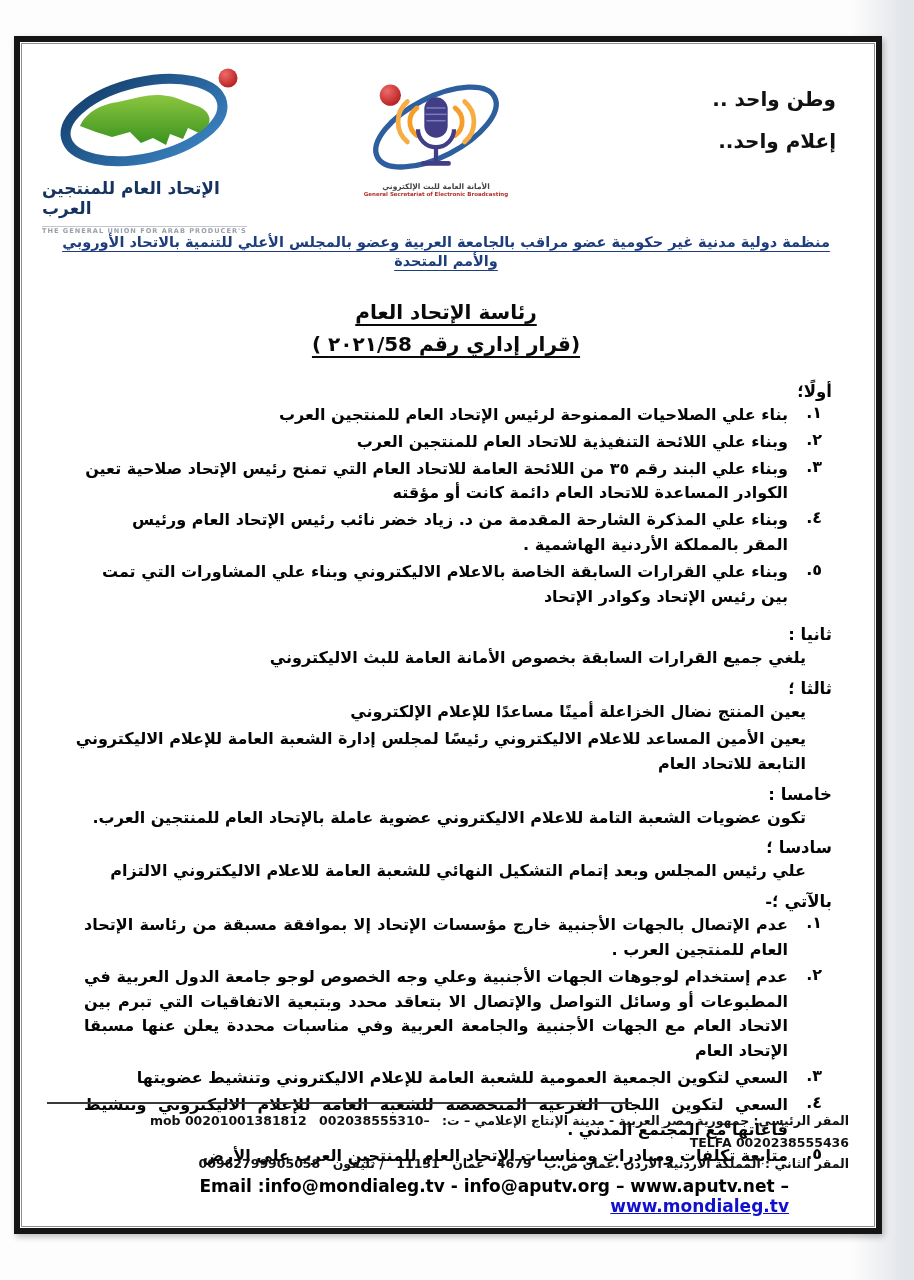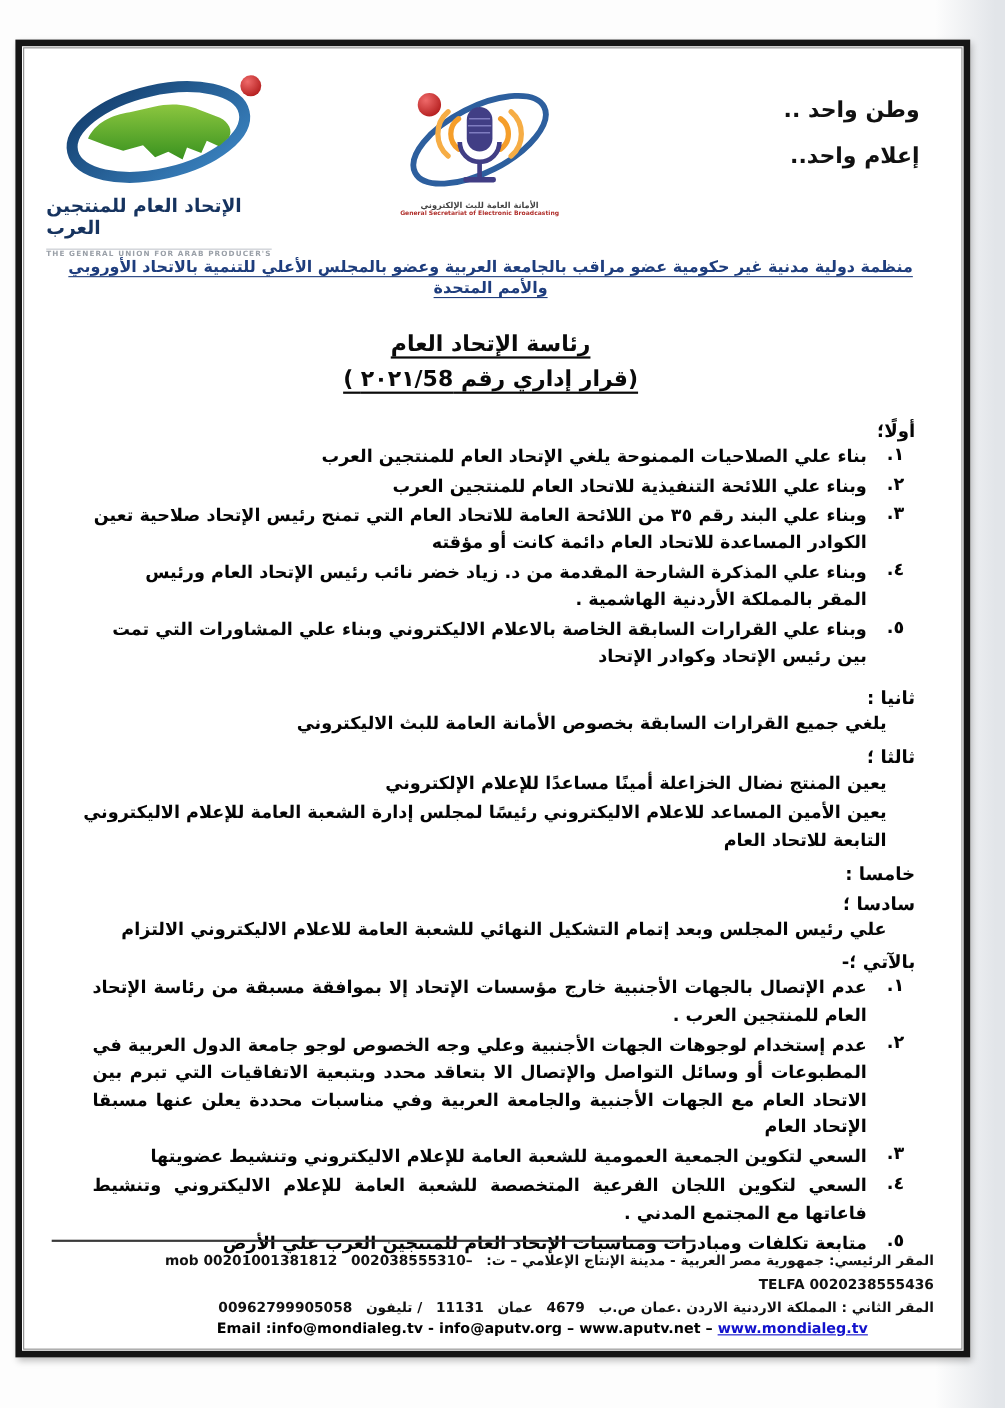--- a/index.html
+++ b/index.html
@@ -45,21 +45,21 @@
   .justify .txt { text-align:justify; }
 
   
   .ftr { position:absolute; left:25px; right:25px; bottom:10px;margin-top:36px; }
   .ftr-rule { width:73%; margin-left:0; margin-right:auto; border-top:2px solid #3a3a3a;
               margin-bottom:6px; }
   .ftr-line { direction:rtl; text-align:right; font-size:12.5px; font-weight:bold; color:#111;
               line-height:1.7; }
   .ftr-line .chunk { display:inline-block; margin-left:8px; }
   .ftr-line .ltr { direction:ltr; unicode-bidi:isolate; }
-  .ftr-email { direction:ltr; text-align:right; padding-right:60px; font-size:13px;
+  .ftr-email { direction:ltr; text-align:right; padding-right:60px; font-size:17px;
                font-weight:bold; margin-top:2px; }
   .ftr-email a { color:#1111cc; text-decoration:underline; }
 </style>
 </head>
 <body>
 
 <div class="canvas">
   <div class="page">
     <div class="page-inner">
 
@@ -135,21 +135,21 @@
         <span class="t1">رئاسة الإتحاد العام</span>
         <span class="t2">(قرار إداري رقم ٢٠٢١/58 )</span>
       </div>
 
       <div class="doc-body">
 
         <div class="sec-head">أولًا؛</div>
         <div>
           <div class="oli">
             <span class="num">١.</span>
-            <span class="txt">بناء علي الصلاحيات الممنوحة يلغي الإتحاد العام للمنتجين العرب</span>
+            <span class="txt">بناء علي الصلاحيات الممنوحة لرئيس الإتحاد العام للمنتجين العرب</span>
           </div>
           <div class="oli">
             <span class="num">٢.</span>
             <span class="txt">وبناء علي اللائحة التنفيذية للاتحاد العام للمنتجين العرب</span>
           </div>
           <div class="oli">
             <span class="num">٣.</span>
             <span class="txt">وبناء علي البند رقم ٣٥ من اللائحة العامة للاتحاد العام التي تمنح رئيس الإتحاد صلاحية تعين الكوادر المساعدة للاتحاد العام  دائمة كانت أو مؤقته</span>
           </div>
           <div class="oli">
@@ -164,20 +164,21 @@
 
         <div class="sec-head" style="margin-top:16px">ثانيا :</div>
         <div class="para">يلغي جميع القرارات السابقة بخصوص الأمانة العامة للبث الاليكتروني</div>
 
         <div class="sec-head">ثالثا ؛</div>
         <div class="para">يعين المنتج نضال الخزاعلة أمينًا مساعدًا للإعلام الإلكتروني</div>
 
         <div class="para">يعين الأمين المساعد للاعلام الاليكتروني رئيسًا لمجلس إدارة الشعبة العامة للإعلام الاليكتروني التابعة للاتحاد العام</div>
 
         <div class="sec-head">خامسا :</div>
+        <div class="para">تكون عضويات الشعبة التامة للاعلام الاليكتروني عضوية عاملة  بالإتحاد العام للمنتجين العرب.</div>
 
         <div class="sec-head">سادسا ؛</div>
         <div class="para">علي رئيس المجلس وبعد إتمام التشكيل النهائي للشعبة العامة للاعلام الاليكتروني الالتزام</div>
         <div class="sec-head">بالآتي ؛-</div>
 
         <div>
           <div class="oli justify">
             <span class="num">١.</span>
             <span class="txt">عدم الإتصال بالجهات الأجنبية خارج مؤسسات الإتحاد إلا بموافقة مسبقة من رئاسة الإتحاد العام للمنتجين العرب .</span>
           </div>

